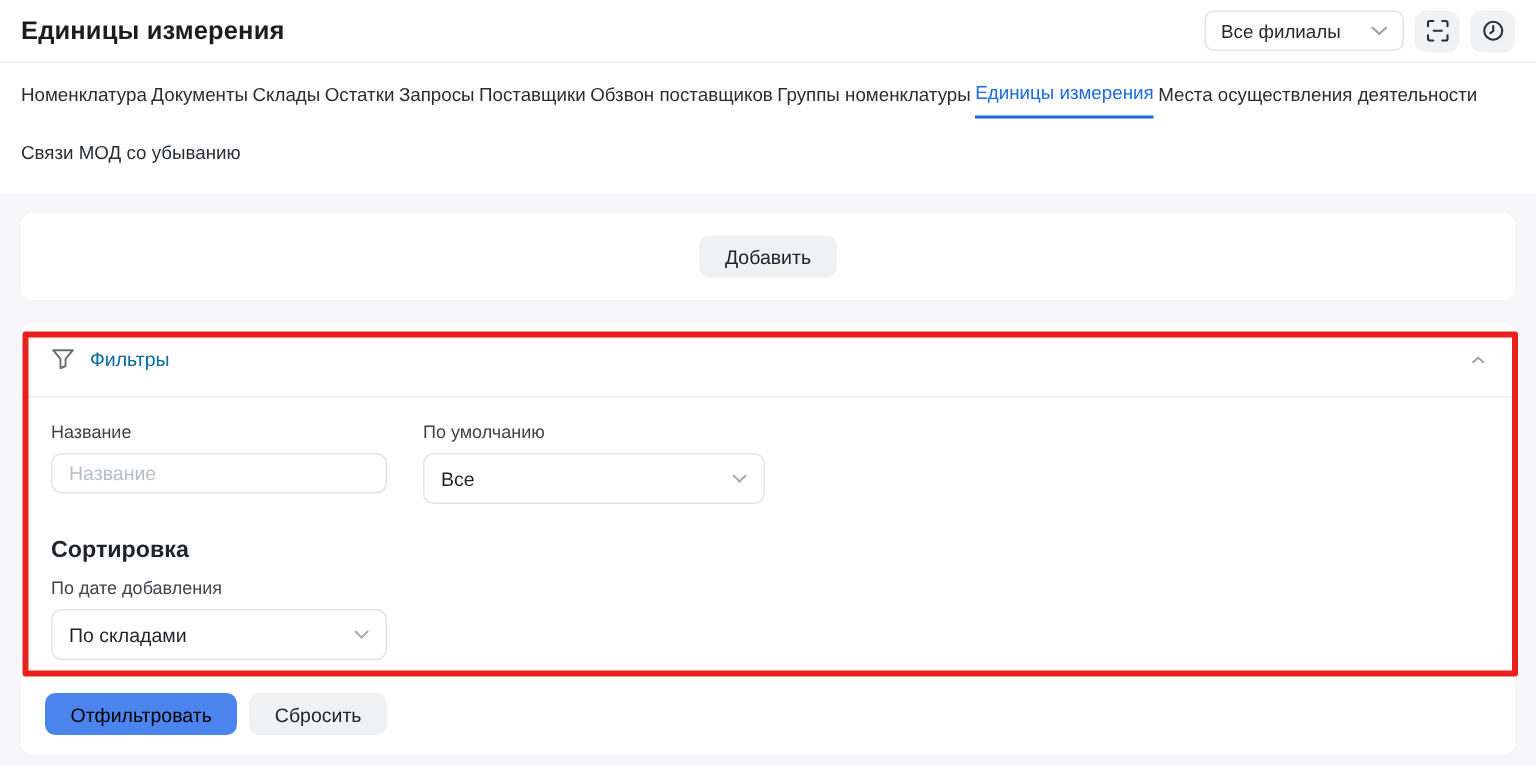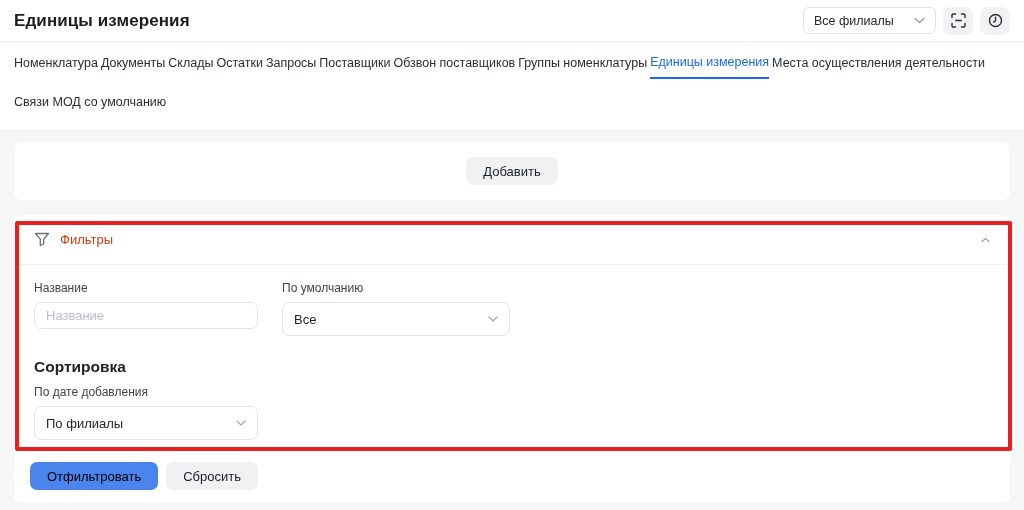--- a/index.html
+++ b/index.html
@@ -32,21 +32,21 @@
 
   .btn { border:none; border-radius:7px; height:28px; font-size:13px; cursor:pointer;
          font-family:"Liberation Sans", sans-serif; padding:0 17px; }
   .btn-light { background:#eff1f3; color:#20242b; }
   .btn-primary { background:#4c84ed; color:#000000; }
 
   
   .card-filters { margin-top:15px; height:288px; position:relative; }
   .f-header { height:50px; display:flex; align-items:center; gap:10px; padding:0 20px;
               border-bottom:1px solid #eceef0; cursor:pointer; }
-  .f-title { font-size:13px; color:#c2410c; }
+  .f-title { font-size:13px; color:#0369a1; }
   .f-collapse { margin-left:auto; display:flex; align-items:center; cursor:pointer; }
   .f-body { padding:16px 20px 0; }
   .field-row { display:flex; gap:24px; }
   .field-label { display:block; font-size:12px; color:#3f444b; margin-bottom:7px; }
   .text-input { width:224px; height:27px; border:1px solid #e2e4e8; border-radius:7px;
                 padding:0 11px; font-size:13px; color:#1f2329; outline:none;
                 font-family:"Liberation Sans", sans-serif; }
   .text-input::placeholder { color:#b8bec6; }
   .select { height:27px; border:1px solid #e2e4e8; border-radius:7px; background:#fff;
             display:flex; align-items:center; padding:16px 11px; font-size:13px;
@@ -106,21 +106,21 @@
     <div class="tab">Склады</div>
     <div class="tab">Остатки</div>
     <div class="tab">Запросы</div>
     <div class="tab">Поставщики</div>
     <div class="tab">Обзвон поставщиков</div>
     <div class="tab">Группы номенклатуры</div>
     <div class="tab active">Единицы измерения</div>
     <div class="tab">Места осуществления деятельности</div>
   </div>
   <div class="tab-row">
-    <div class="tab">Связи МОД со умолчанию</div>
+    <div class="tab">Связи МОД со убыванию</div>
   </div>
 </div>
 
 <div class="card card-add">
   <button class="btn btn-light">Добавить</button>
 </div>
 
 <div class="card card-filters">
   <div class="annotation-red"></div>
 
@@ -153,21 +153,21 @@
                 <path d="M1 1 L5 5 L9 1" fill="none" stroke="#a6acb4" stroke-width="1.3" stroke-linecap="round"></path>
               </svg>
           </span>
         </div>
       </div>
     </div>
 
     <div class="sort-title">Сортировка</div>
     <label class="field-label sort-label">По дате добавления</label>
     <div class="select w224">
-      <span>По филиалы</span>
+      <span>По складами</span>
       <span class="chev">
         <svg width="10" height="6" viewBox="0 0 10 6">
             <path d="M1 1 L5 5 L9 1" fill="none" stroke="#a6acb4" stroke-width="1.3" stroke-linecap="round"></path>
           </svg>
       </span>
     </div>
   </div>
 
   <div class="f-actions">
     <button class="btn btn-primary">Отфильтровать</button>

